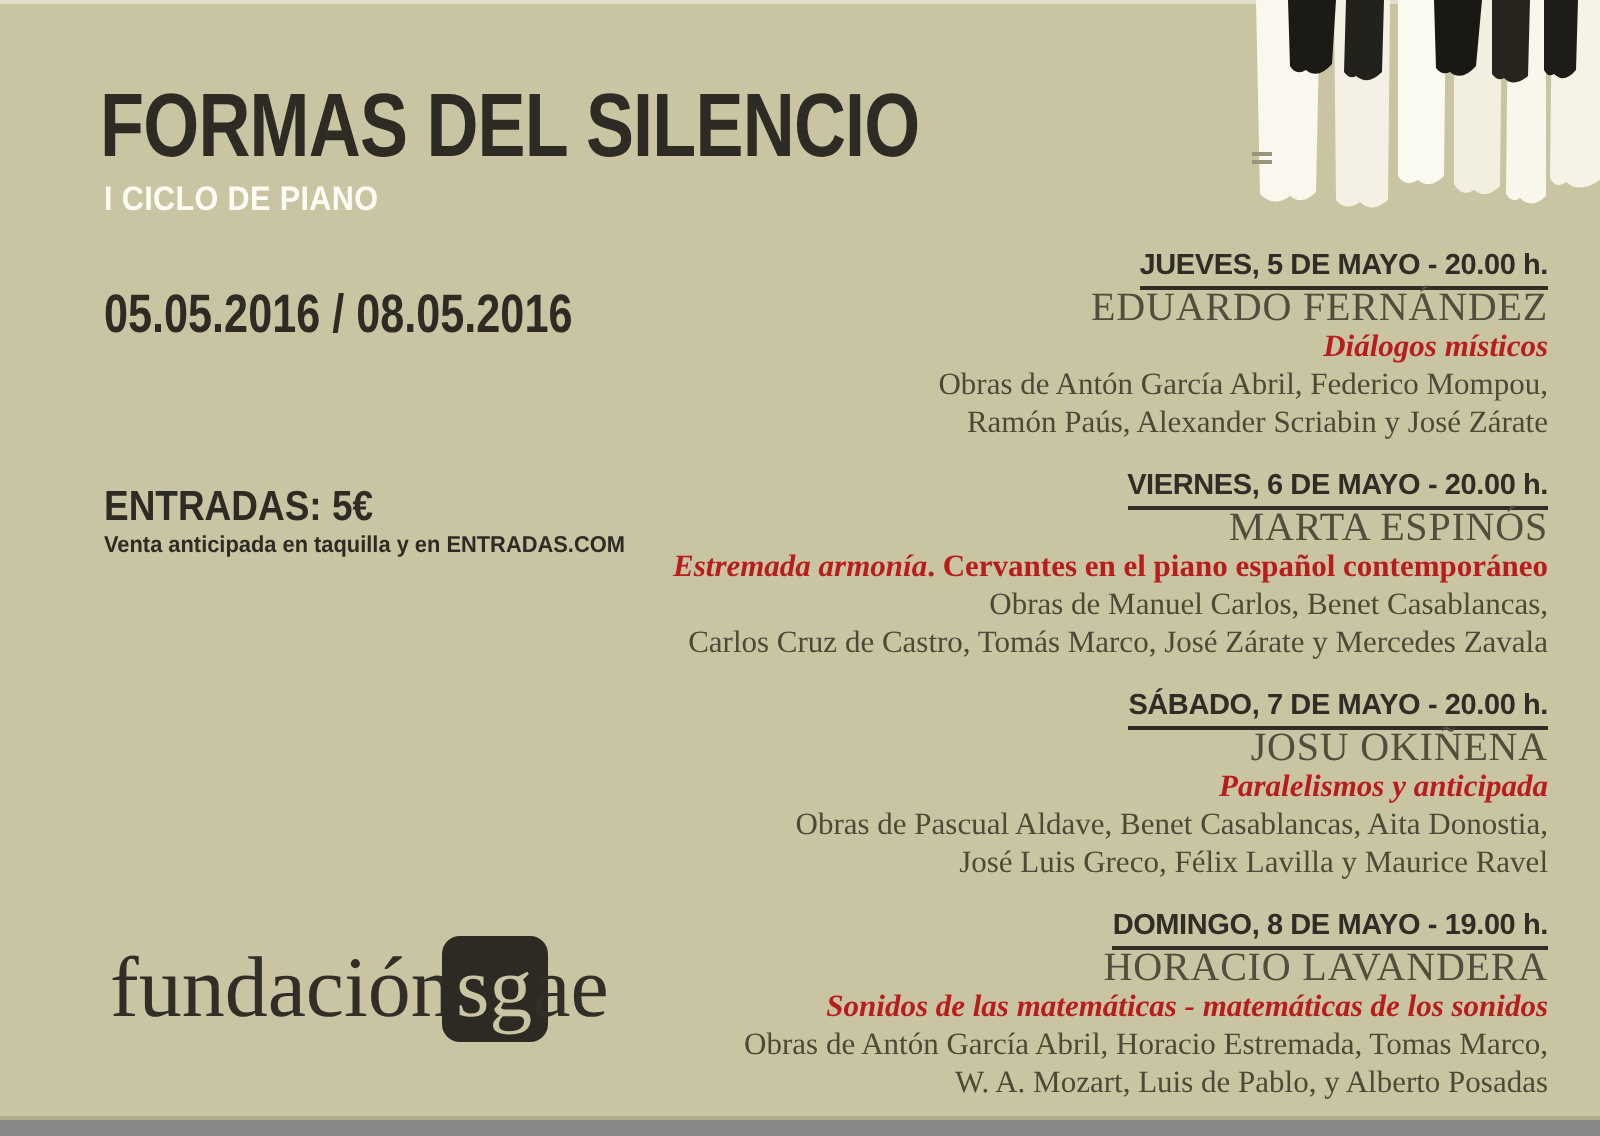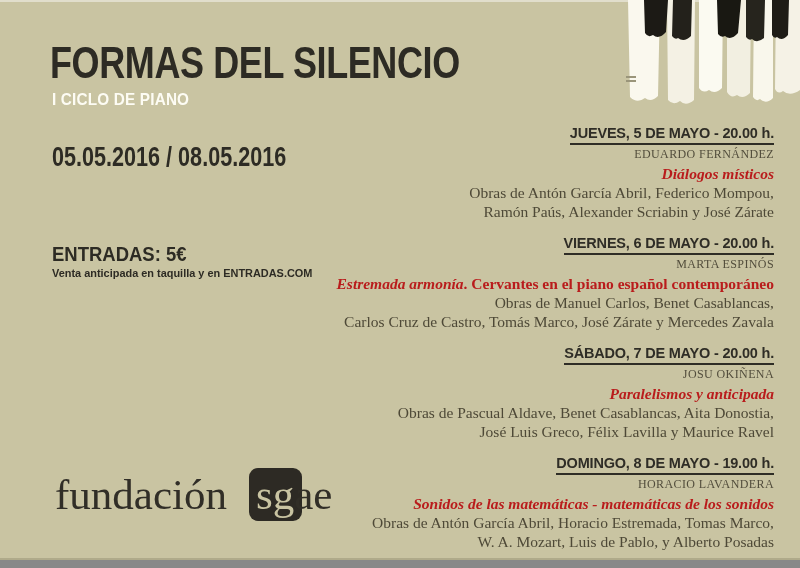--- a/index.html
+++ b/index.html
@@ -50,42 +50,42 @@
   .credit{
     position:absolute;left:52px;top:303px;
     font-size:17.5px;color:#4a4536;white-space:nowrap;
   }
 
   
   .logo{
     position:absolute;left:55px;top:467px;
     font-size:43px;line-height:56px;color:#312e27;white-space:nowrap;
   }
-  .sgae{position:relative;display:inline-block;margin-left:29px;text-align:center;}
+  .sgae{position:relative;display:inline-block;margin-left:1px;text-align:center;}
   .sgae-box{
     position:absolute;left:-7px;top:1px;width:53px;height:53px;
     background:#2d2a24;border-radius:9px;
   }
   .sgae-light{position:relative;color:#c9c4a2;}
   .sgae-dark{position:relative;color:#312e27;}
 
   
   .concerts{
     position:absolute;top:123px;right:26px;width:570px;
     text-align:right;color:#4e4937;
   }
   .concert{margin-bottom:12px;}
   .c-date{line-height:19px;}
   .c-date span{
     display:inline-block;
     font-family:"Liberation Sans", sans-serif;font-weight:bold;
     font-size:14.5px;color:#2f2d26;letter-spacing:-.2px;
     border-bottom:2px solid #2f2d26;padding-bottom:0px;
   }
-  .c-artist{font-size:12px;line-height:19px;letter-spacing:.4px;color:#524d3c;}
+  .c-artist{font-size:20px;line-height:19px;letter-spacing:.4px;color:#524d3c;}
   .c-title{font-size:15.5px;line-height:19px;font-weight:bold;font-style:italic;color:#b91c1c;}
   .c-title .roman{font-style:normal;}
   .c-works{font-size:15.5px;line-height:19px;}
 </style>
 </head>
 <body>
 
 <div class="poster">
 
   <div class="top-strip"></div>

